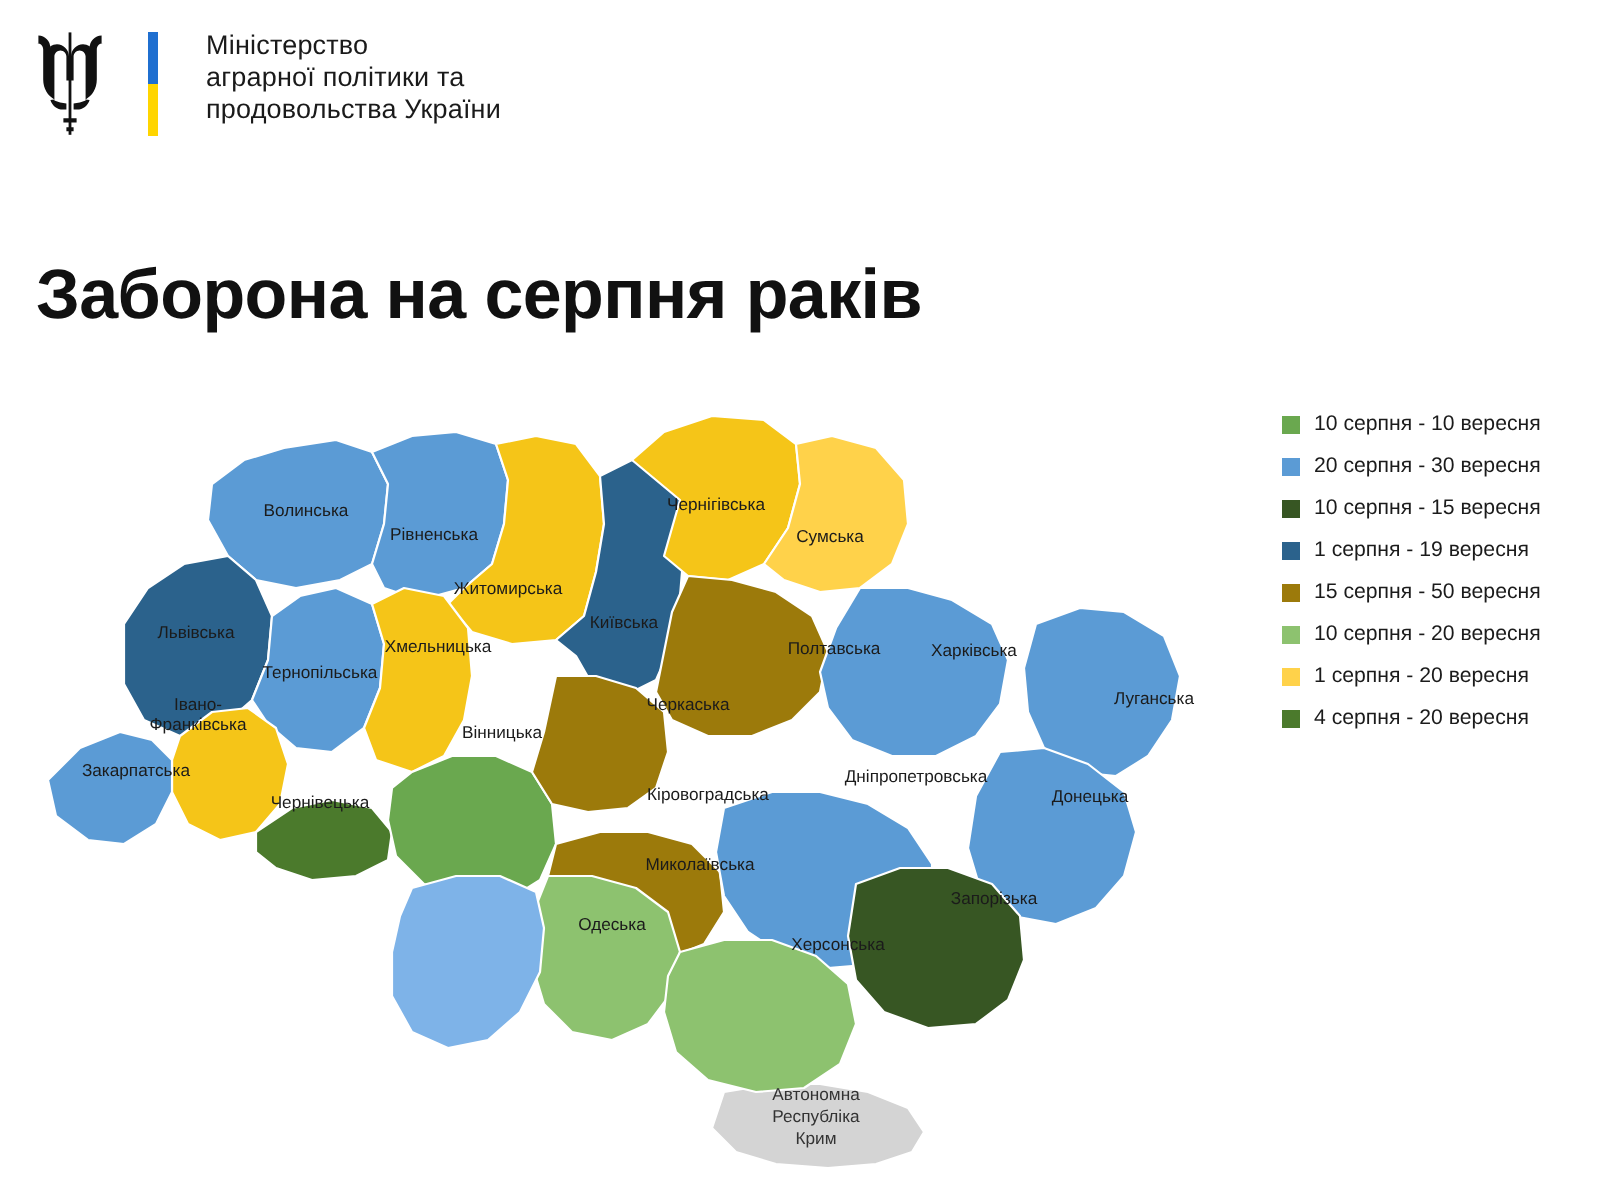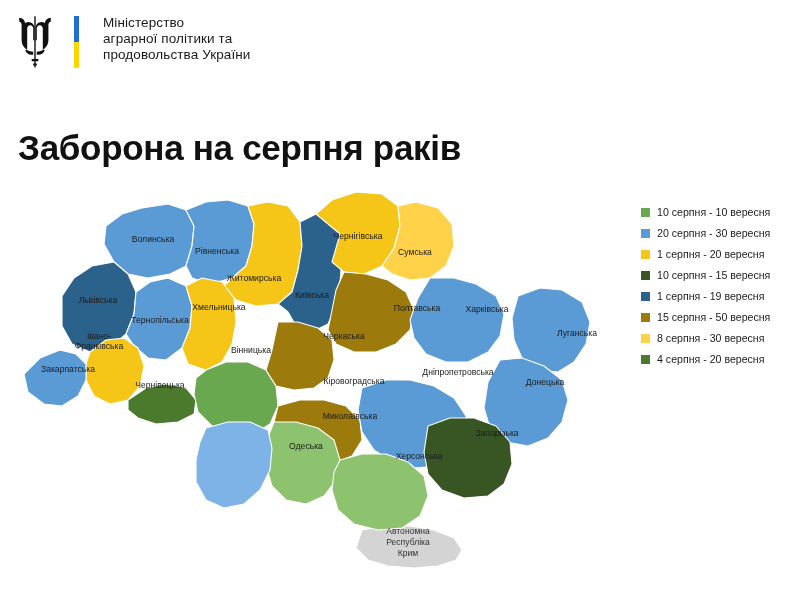--- a/index.html
+++ b/index.html
@@ -29,21 +29,21 @@
   }
 
   
   .title {
     position:absolute; left:18px; top:128px;
     font-size:35px; font-weight:bold; color:#111111;
     letter-spacing:-0.3px;
   }
 
   
-  .map-wrap { position:absolute; left:10px; top:174px; width:620px; height:400px; }
+  .map-wrap { position:absolute; left:10px; top:190px; width:620px; height:400px; }
   .map-svg { width:100%; height:100%; display:block; }
   .region-path { stroke:#ffffff; stroke-width:1.1; stroke-linejoin:round; }
   .region-label {
     font-family:"Liberation Sans", sans-serif;
     font-size:8.6px; fill:#1b1b1b; font-weight:400;
     text-anchor:middle; dominant-baseline:middle;
     paint-order:stroke; stroke:rgba(255,255,255,0.0); stroke-width:0;
   }
   .crimea-label { font-size:8.6px; fill:#333333; text-anchor:middle; }
 
@@ -145,36 +145,36 @@
 <div class="legend">
     <div class="legend-row">
     <span class="legend-swatch" style="background: rgb(106, 168, 79);"></span>
     <span class="legend-label">10 серпня - 10 вересня</span>
   </div>
     <div class="legend-row">
     <span class="legend-swatch" style="background: rgb(91, 155, 213);"></span>
     <span class="legend-label">20 серпня - 30 вересня</span>
   </div>
     <div class="legend-row">
-    <span class="legend-swatch" style="background: rgb(245, 197, 24);"></span>
-    <span class="legend-label">1 серпня - 20 вересня</span>
-  </div>
-    <div class="legend-row">
     <span class="legend-swatch" style="background: rgb(55, 86, 35);"></span>
     <span class="legend-label">10 серпня - 15 вересня</span>
   </div>
     <div class="legend-row">
     <span class="legend-swatch" style="background: rgb(43, 98, 140);"></span>
     <span class="legend-label">1 серпня - 19 вересня</span>
   </div>
     <div class="legend-row">
     <span class="legend-swatch" style="background: rgb(156, 122, 11);"></span>
     <span class="legend-label">15 серпня - 50 вересня</span>
   </div>
     <div class="legend-row">
+    <span class="legend-swatch" style="background: rgb(141, 194, 111);"></span>
+    <span class="legend-label">10 серпня - 20 вересня</span>
+  </div>
+    <div class="legend-row">
     <span class="legend-swatch" style="background: rgb(255, 210, 74);"></span>
-    <span class="legend-label">8 серпня - 30 вересня</span>
+    <span class="legend-label">1 серпня - 20 вересня</span>
   </div>
     <div class="legend-row">
     <span class="legend-swatch" style="background: rgb(75, 122, 44);"></span>
     <span class="legend-label">4 серпня - 20 вересня</span>
   </div>
   </div>
 
 </body></html>

